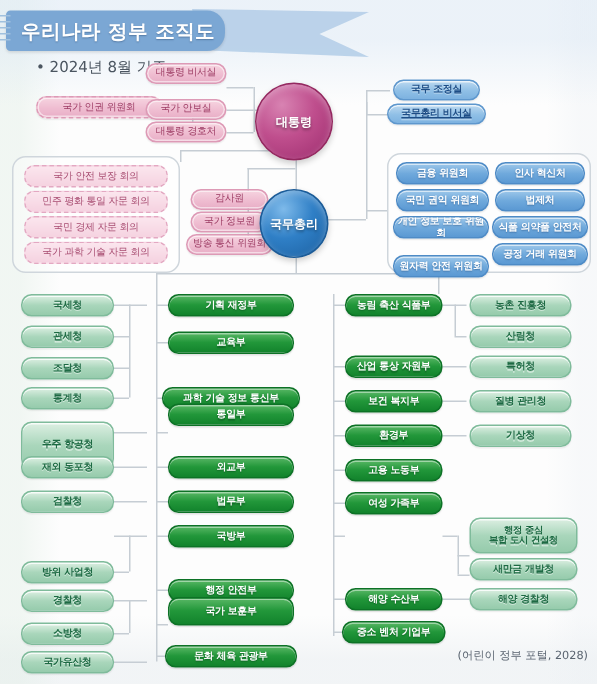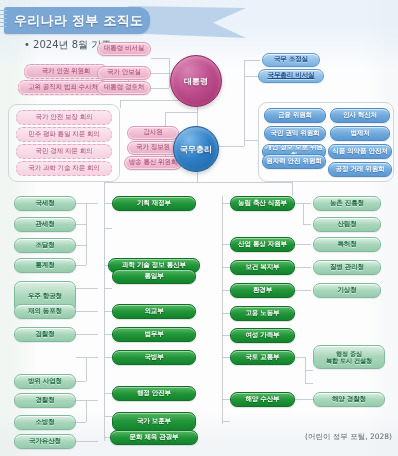--- a/index.html
+++ b/index.html
@@ -255,21 +255,20 @@
     <div class="ln v" style="left:305px; top:357px; height:26px;"></div>
     <div class="ln h" style="left:305px; top:370px; width:8px;"></div>
     <div class="ln h" style="left:305px; top:383px; width:8px;"></div>
     <div class="ln h" style="left:295px; top:399px; width:18px;"></div>
   </div>
 
   <div class="circle prez" style="left:170px; top:55px; width:52px; height:52px;">대통령</div>
   <div class="circle pm" style="left:173px; top:126px; width:46px; height:46px;">국무총리</div>
 
   <div class="node pink dashed" style="left:24px; top:64px; width:84px; height:15px;">국가 인권 위원회</div>
-  <div class="node pink dashed" style="left:18px; top:80px; width:90px; height:15px;">고위 공직자 범죄 수사처</div>
 
   <div class="node pink" style="left:97px; top:42px; width:54px; height:14px;">대통령 비서실</div>
   <div class="node pink" style="left:97px; top:66px; width:54px; height:14px;text-align:right;">국가 안보실</div>
   <div class="node pink" style="left:97px; top:81px; width:54px; height:14px;">대통령 경호처</div>
 
   <div class="group-box" style="left:8px; top:104px; width:112px; height:78px;"></div>
   <div class="node pink-soft" style="left:16px; top:110px; width:96px; height:15px;">국가 안전 보장 회의</div>
   <div class="node pink-soft" style="left:16px; top:127px; width:96px; height:15px;text-align:right;">민주 평화 통일 자문 회의</div>
   <div class="node pink-soft" style="left:16px; top:144px; width:96px; height:15px;">국민 경제 자문 회의</div>
   <div class="node pink-soft" style="left:16px; top:161px; width:96px; height:15px;">국가 과학 기술 자문 회의</div>
@@ -279,59 +278,61 @@
   <div class="node pink" style="left:124px; top:156px; width:58px; height:14px;">방송 통신 위원회</div>
 
   <div class="node blue-lite" style="left:262px; top:53px; width:58px; height:14px;">국무 조정실</div>
   <div class="node blue-lite" style="left:258px; top:69px; width:66px; height:14px;text-decoration:underline;">국무총리 비서실</div>
 
   <div class="group-box" style="left:258px; top:102px; width:136px; height:80px;"></div>
 
   <div class="node blue" style="left:264px; top:108px; width:62px; height:15px;">금융 위원회</div>
   <div class="node blue" style="left:264px; top:126px; width:62px; height:15px;">국민 권익 위원회</div>
   <div class="node blue" style="left:262px; top:144px; width:64px; height:15px;">개인 정보 보호 위원회</div>
-  <div class="node blue" style="left:262px; top:154px; width:64px; height:15px;">원자력 안전 위원회</div>
+  <div class="node blue" style="left:262px; top:170px; width:64px; height:15px;">원자력 안전 위원회</div>
 
   <div class="node blue" style="left:330px; top:108px; width:60px; height:15px;">인사 혁신처</div>
   <div class="node blue" style="left:330px; top:126px; width:60px; height:15px;">법제처</div>
   <div class="node blue" style="left:328px; top:144px; width:64px; height:15px;">식품 의약품 안전처</div>
   <div class="node blue" style="left:328px; top:162px; width:64px; height:15px;">공정 거래 위원회</div>
 
   <div class="node gdark" style="left:112px; top:196px; width:84px; height:15px;">기획 재정부</div>
+  <div class="node gdark" style="left:112px; top:221px; width:84px; height:15px;">교육부</div>
   <div class="node gdark" style="left:108px; top:258px; width:92px; height:15px;">과학 기술 정보 통신부</div>
   <div class="node gdark" style="left:112px; top:269px; width:84px; height:15px;">통일부</div>
   <div class="node gdark" style="left:112px; top:304px; width:84px; height:15px;">외교부</div>
   <div class="node gdark" style="left:112px; top:327px; width:84px; height:15px;">법무부</div>
   <div class="node gdark" style="left:112px; top:350px; width:84px; height:15px;">국방부</div>
   <div class="node gdark" style="left:112px; top:386px; width:84px; height:15px;">행정 안전부</div>
-  <div class="node gdark" style="left:112px; top:412px; width:84px; height:19px;">국가 보훈부</div>
+  <div class="node gdark" style="left:112px; top:398px; width:84px; height:19px;">국가 보훈부</div>
   <div class="node gdark" style="left:110px; top:430px; width:88px; height:15px;">문화 체육 관광부</div>
 
   <div class="node glite" style="left:14px; top:196px; width:62px; height:15px;">국세청</div>
   <div class="node glite" style="left:14px; top:217px; width:62px; height:15px;">관세청</div>
   <div class="node glite" style="left:14px; top:238px; width:62px; height:15px;">조달청</div>
   <div class="node glite" style="left:14px; top:258px; width:62px; height:15px;">통계청</div>
   <div class="node glite" style="left:14px; top:281px; width:62px; height:32px;">우주 항공청</div>
   <div class="node glite" style="left:14px; top:304px; width:62px; height:15px;">재외 동포청</div>
   <div class="node glite" style="left:14px; top:327px; width:62px; height:15px;">검찰청</div>
   <div class="node glite" style="left:14px; top:374px; width:62px; height:15px;">방위 사업청</div>
   <div class="node glite" style="left:14px; top:393px; width:62px; height:15px;">경찰청</div>
   <div class="node glite" style="left:14px; top:415px; width:62px; height:15px;">소방청</div>
   <div class="node glite" style="left:14px; top:434px; width:62px; height:15px;">국가유산청</div>
 
   <div class="node gdark" style="left:230px; top:196px; width:65px; height:15px;">농림 축산 식품부</div>
   <div class="node gdark" style="left:230px; top:237px; width:65px; height:15px;">산업 통상 자원부</div>
   <div class="node gdark" style="left:230px; top:260px; width:65px; height:15px;">보건 복지부</div>
   <div class="node gdark" style="left:230px; top:283px; width:65px; height:15px;">환경부</div>
   <div class="node gdark" style="left:230px; top:306px; width:65px; height:15px;">고용 노동부</div>
   <div class="node gdark" style="left:230px; top:328px; width:65px; height:15px;">여성 가족부</div>
-  <div class="node gdark" style="left:230px; top:350px; width:65px; height:15px;">국토 교통부</div>
   <div class="node gdark" style="left:230px; top:392px; width:65px; height:15px;">해양 수산부</div>
+  <div class="node gdark" style="left:228px; top:414px; width:69px; height:15px;">중소 벤처 기업부</div>
 
   <div class="node glite" style="left:313px; top:196px; width:68px; height:15px;">농촌 진흥청</div>
   <div class="node glite" style="left:313px; top:217px; width:68px; height:15px;">산림청</div>
   <div class="node glite" style="left:313px; top:237px; width:68px; height:15px;">특허청</div>
   <div class="node glite" style="left:313px; top:260px; width:68px; height:15px;">질병 관리청</div>
   <div class="node glite" style="left:313px; top:283px; width:68px; height:15px;">기상청</div>
   <div class="node glite" style="left:313px; top:345px; width:72px; height:24px; font-size:6.2px;">행정 중심
 복합 도시 건설청</div>
+  <div class="node glite" style="left:313px; top:372px; width:72px; height:15px;">새만금 개발청</div>
   <div class="node glite" style="left:313px; top:392px; width:72px; height:15px;">해양 경찰청</div>
 </div>
 
 </body></html>

